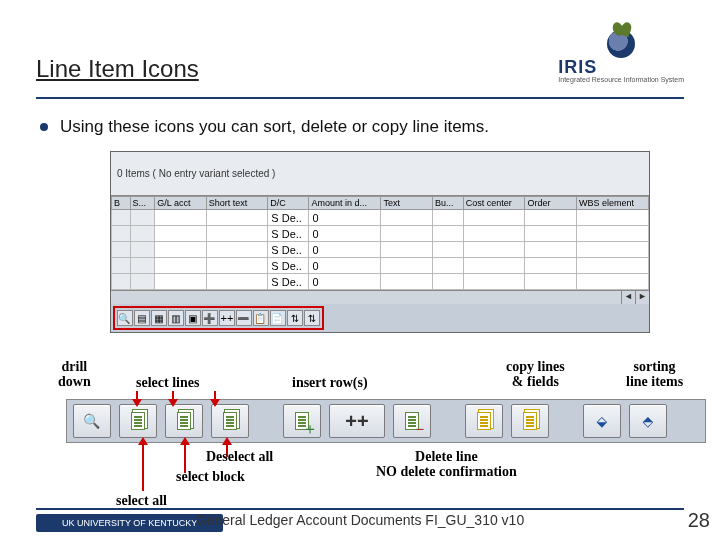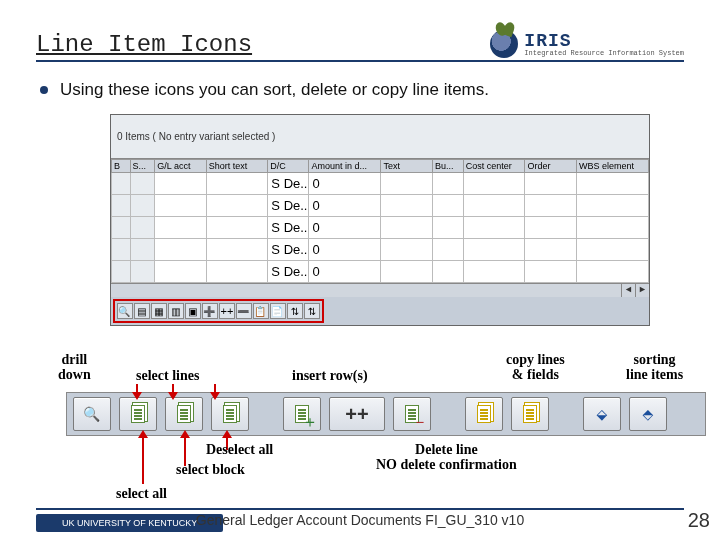--- a/index.html
+++ b/index.html
@@ -16,34 +16,33 @@
     width: 720px;
     height: 540px;
     position: relative;
     padding: 30px 36px 0 36px;
   }
   .title-row {
     display: flex;
     align-items: flex-end;
     justify-content: space-between;
     border-bottom: 2px solid #1b3a6b;
-    padding-bottom: 2px;
+    padding-bottom: 14px;
     margin-bottom: 18px;
-    font-family: Liberation Mono, monospace;
   }
   .title {
     font-size: 24px;
     color: #222;
     text-decoration: underline;
     font-weight: normal;
   }
   .logo {
     display: flex;
     align-items: center;
-    gap: 6px;
+    flex-direction: column;
   }
   .logo-mark {
     width: 28px; height: 28px;
     background: radial-gradient(circle at 40% 40%, #6a7fae 0 40%, #1b3a6b 41% 100%);
     border-radius: 50%;
     position: relative;
   }
   .logo-petals::before, .logo-petals::after {
     content: "";
     position: absolute;
@@ -96,23 +95,23 @@
     font-weight: normal;
     font-size: 9px;
     padding: 1px 2px;
     text-align: left;
     overflow: hidden;
     white-space: nowrap;
   }
   .scr-table td {
     border: 1px solid #bbb;
     background: #fff;
-    font-size: 13px;
+    font-size: 11px;
     padding: 1px 3px;
-    height: 22px;
+    height: 16px;
     white-space: nowrap;
     overflow: hidden;
   }
   .scr-table td.grey { background: #e8ecf0; }
   .scr-scroll {
     height: 14px; background: #d0d6de;
     border-top: 1px solid #888;
     display: flex; justify-content: flex-end;
   }
   .scr-scroll span {

